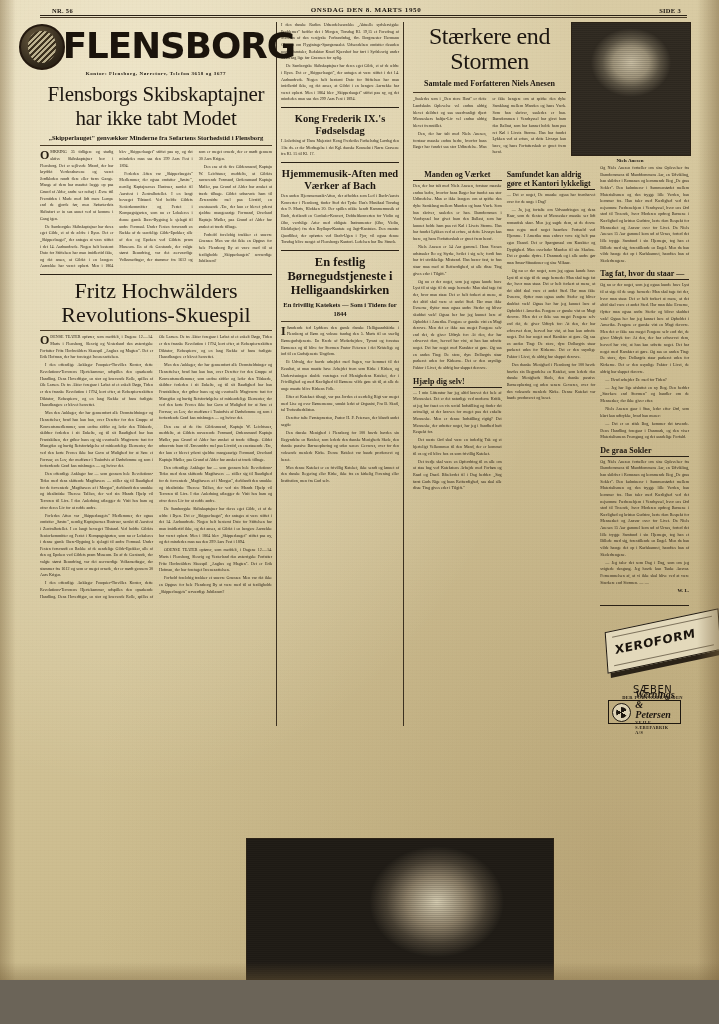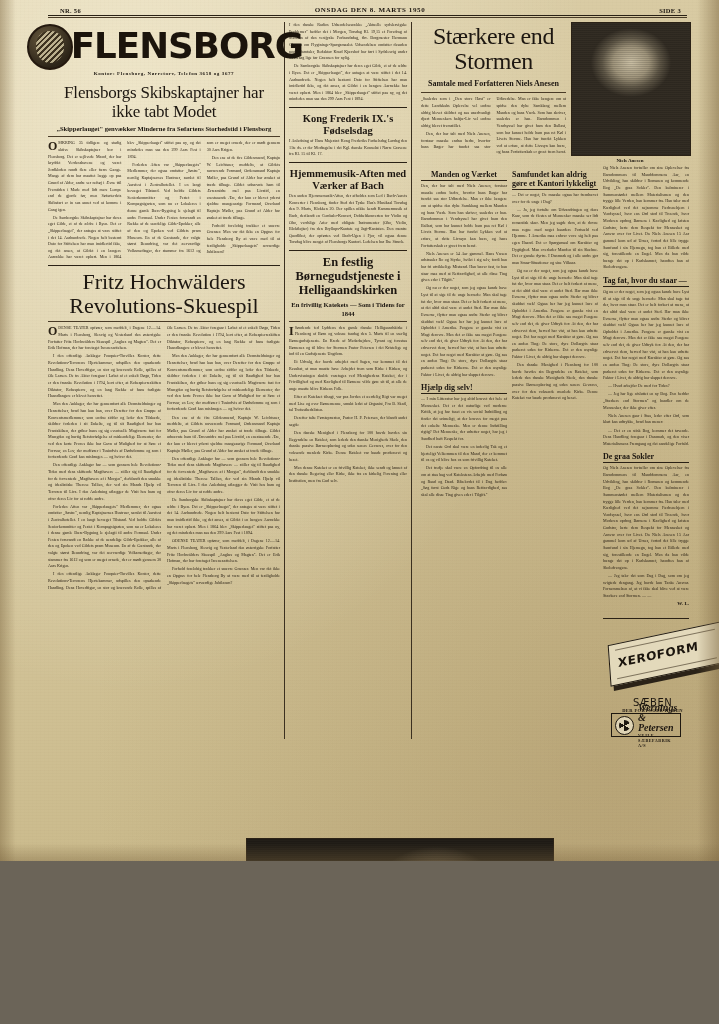--- a/index.html
+++ b/index.html
@@ -1,25 +1,25 @@
 <!DOCTYPE html>
 <html><head>
 <meta charset="utf-8">
 <style>
   html,body{margin:0;padding:0;background:#6b6458;}
   body{font-family:"Liberation Serif", serif;}
   .page{
-    position:relative;width:719px;height:861px;overflow:hidden;
+    position:relative;width:719px;height:980px;overflow:hidden;
     background:
       radial-gradient(ellipse at 18% 12%, rgba(255,250,230,0.55), rgba(255,255,255,0) 55%),
       radial-gradient(ellipse at 85% 88%, rgba(150,125,80,0.30), rgba(255,255,255,0) 60%),
       linear-gradient(160deg,#ddd0ab 0%,#d8caa2 25%,#d2c398 55%,#cbbb8d 78%,#c3b183 100%);
     color:#1d1711;
     box-sizing:border-box;
-    padding:0 8px 0 12px;
+    padding:0 8px 0 4px;
   }
   .grain{position:absolute;inset:0;pointer-events:none;opacity:.22;
     background-image:
       repeating-linear-gradient(0deg, rgba(90,70,40,.06) 0 1px, rgba(255,255,255,0) 1px 3px),
       repeating-linear-gradient(90deg, rgba(90,70,40,.05) 0 1px, rgba(255,255,255,0) 1px 4px);
   }
   .edgeL{position:absolute;left:0;top:0;bottom:0;width:16px;background:linear-gradient(90deg,rgba(120,98,60,.45),rgba(255,255,255,0));pointer-events:none;}
   .edgeR{position:absolute;right:0;top:0;bottom:0;width:22px;background:linear-gradient(270deg,rgba(120,98,60,.5),rgba(255,255,255,0));pointer-events:none;}
   .edgeB{position:absolute;left:0;right:0;bottom:0;height:18px;background:linear-gradient(0deg,rgba(120,98,60,.4),rgba(255,255,255,0));pointer-events:none;}
 
@@ -40,21 +40,21 @@
   .masthead{display:flex;align-items:center;gap:0;justify-content:center;margin-top:2px;}
   .crest{width:42px;height:42px;border-radius:50%;flex:0 0 42px;position:relative;
      background:radial-gradient(circle at 38% 32%, #6b5c40, #2c2418 72%);border:2px solid #24190f;}
   .crest:after{content:"";position:absolute;left:7px;top:5px;right:7px;bottom:5px;border-radius:46% 46% 50% 50%;
      background:repeating-linear-gradient(135deg,#cfc49f 0 2px,#3a2f1d 2px 4px);opacity:.85;}
   .wordmark{font-family:"DejaVu Sans", sans-serif;font-weight:bold;font-size:35px;letter-spacing:-1px;
      line-height:.9;color:#1b140c;transform:scaleX(1.02);}
   .mast-sub{text-align:center;font-size:5px;font-weight:bold;letter-spacing:.6px;margin-top:1px;}
 
   
-  h1.hl{font-size:17px;line-height:1.12;text-align:center;margin:7px 0 0;font-weight:normal;
+  h1.hl{font-size:21px;line-height:1.12;text-align:center;margin:7px 0 0;font-weight:normal;
      font-family:"Liberation Serif", serif;letter-spacing:-.2px;}
   .deck{text-align:center;font-size:6.6px;font-weight:bold;line-height:1.25;margin:4px 2px 3px;}
   h2.big{font-size:24px;line-height:1.05;text-align:center;margin:2px 0 0;font-weight:normal;letter-spacing:-.4px;}
   .deck2{text-align:center;font-size:8px;font-weight:bold;margin:5px 0 4px;}
   h2.mid{font-size:12.5px;line-height:1.1;text-align:center;margin:5px 0 2px;font-weight:bold;}
   h2.mid.sm{font-size:10.5px;}
   h3.sub{font-size:8px;font-weight:bold;margin:5px 0 2px;border-bottom:1px solid #2b2216;padding-bottom:1px;}
   h3.subc{font-size:8px;font-weight:bold;margin:5px 0 2px;text-align:center;border-bottom:1px solid #2b2216;padding-bottom:1px;}
   h1.hl2{font-size:22px;line-height:1.1;text-align:center;margin:4px 0 3px;font-weight:normal;}
 

